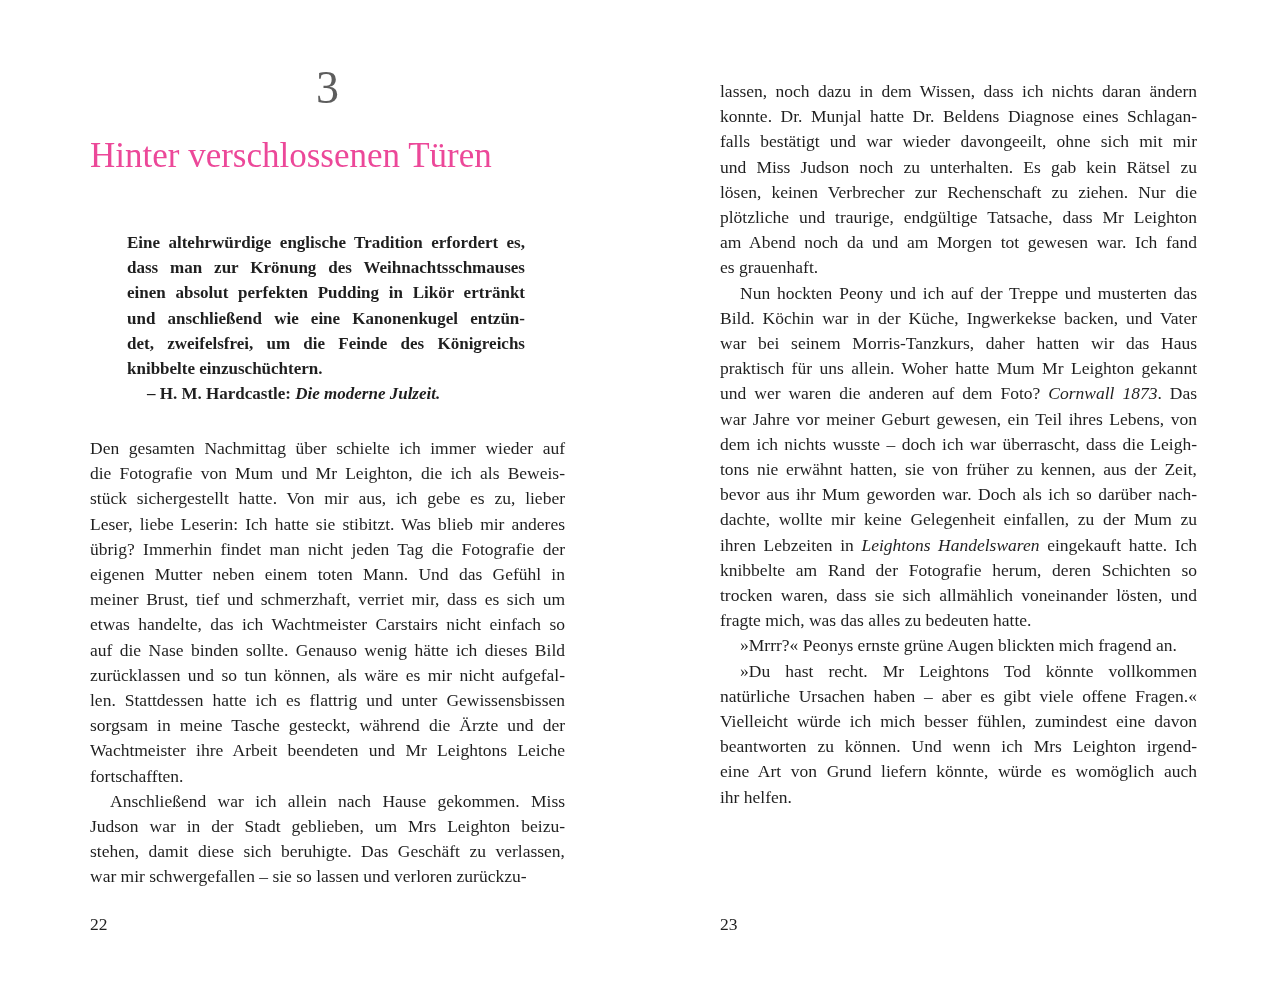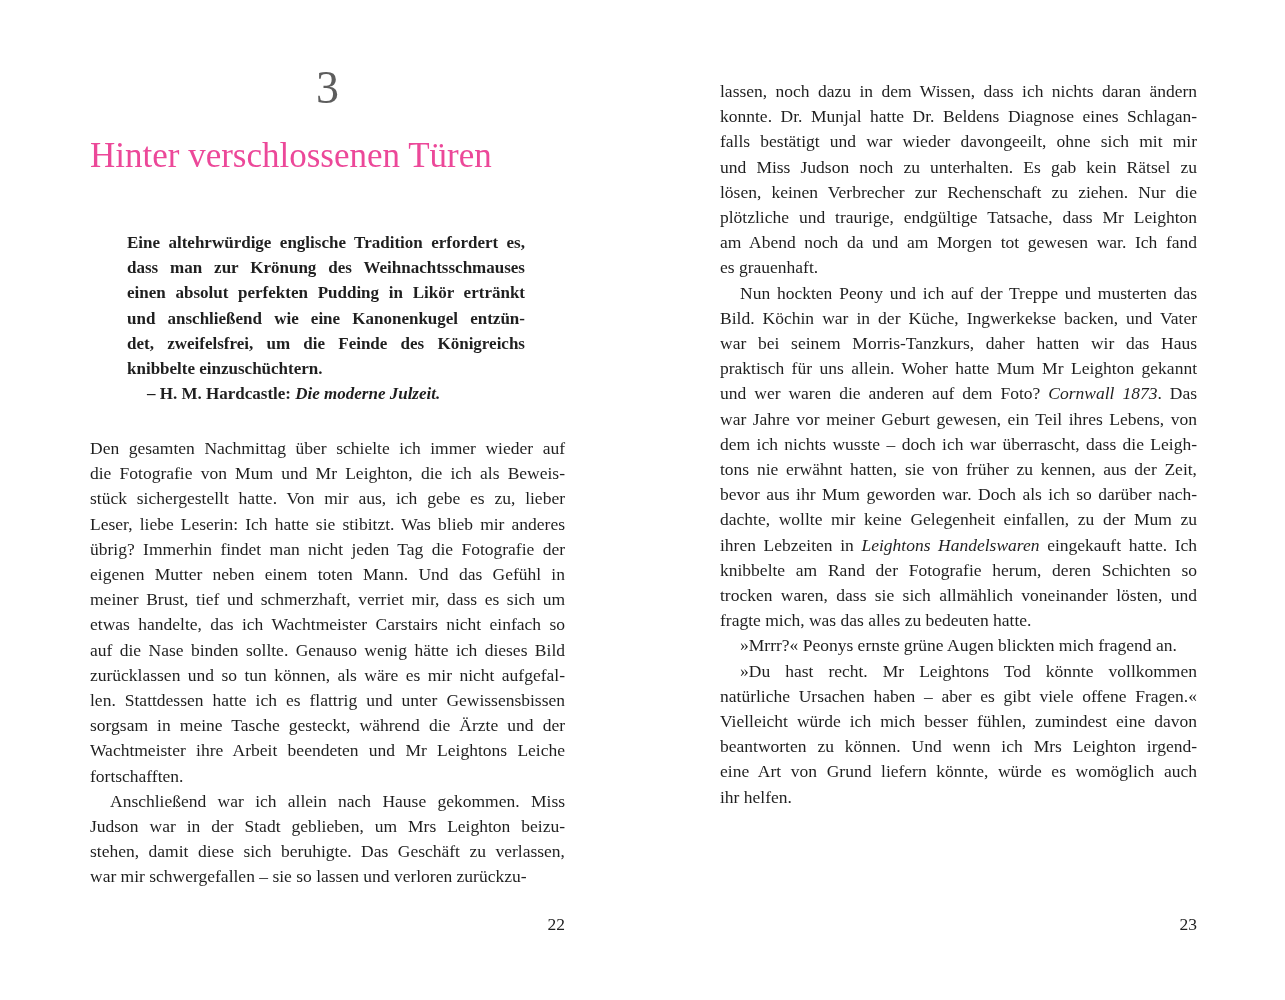--- a/index.html
+++ b/index.html
@@ -41,21 +41,21 @@
   .line{
     font-size:17.5px;line-height:25.2px;
     text-align:justify;text-align-last:justify;
   }
   .line.last{text-align-last:left;}
   .line.first-indent{padding-left:20px;}
   em{font-style:italic;}
 
   .page-number{
     position:absolute;top:914px;left:0;width:100%;
-    text-align:right;font-size:17.5px;color:#1f1f1f;
+    text-align:left;font-size:17.5px;color:#1f1f1f;
   }
 </style>
 </head>
 <body>
 
 <div class="spread">
 
   <div class="page page--left">
     <div class="chapter-number">3</div>
     <h1 class="chapter-title" style="margin:0;font-weight:400;">Hinter verschlossenen Türen</h1>

